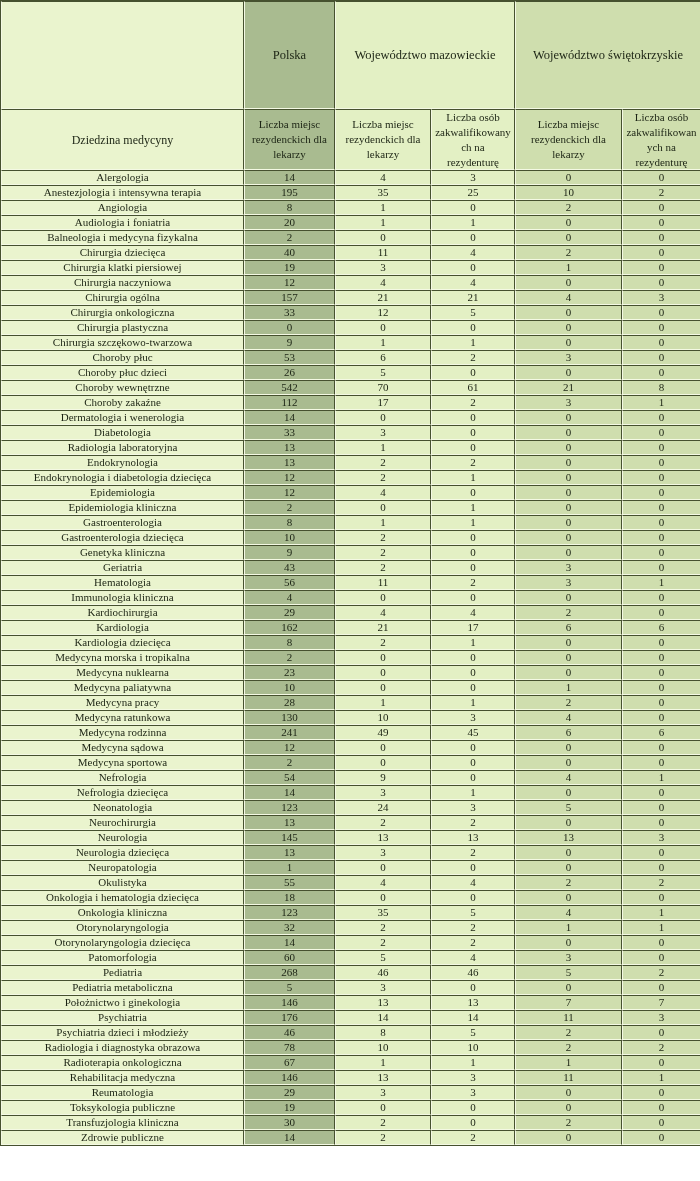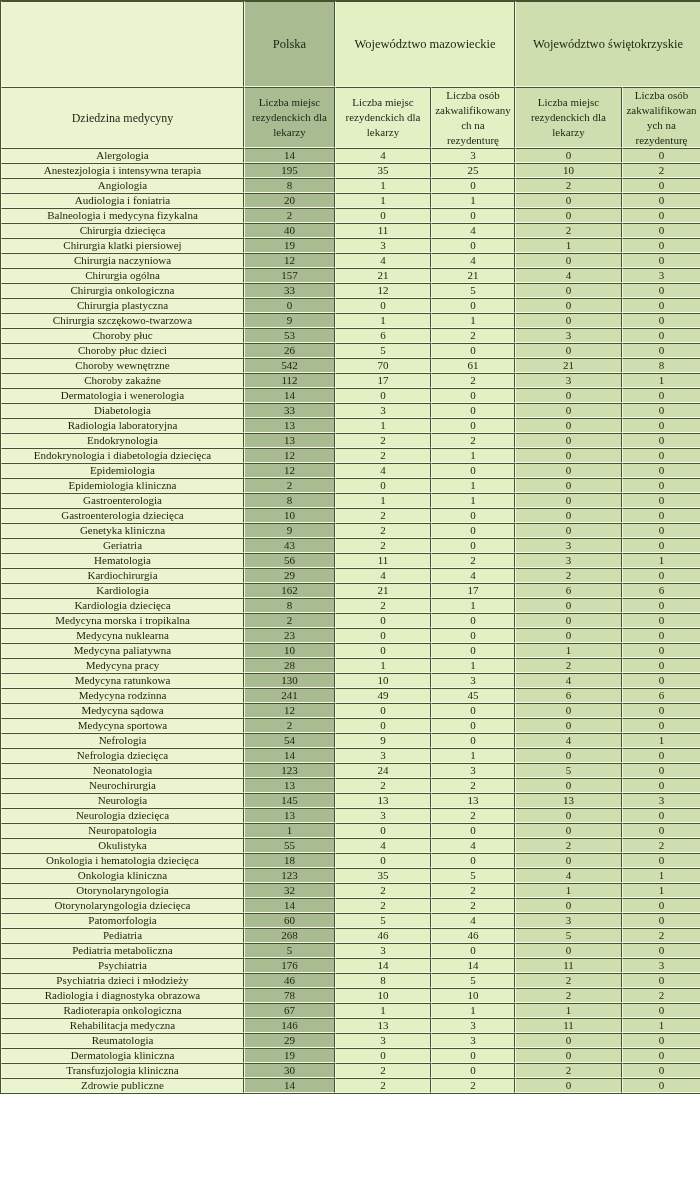--- a/index.html
+++ b/index.html
@@ -27,21 +27,21 @@
     text-align: center;
     vertical-align: middle;
     font-weight: normal;
     padding: 0 2px;
     border-top: 1px solid var(--border-dark, #46512f);
     border-right: 1px solid var(--border-dark, #46512f);
     border-bottom: 1px solid var(--border-light, #f4f9e4);
     border-left: 1px solid var(--border-light, #f4f9e4);
     overflow: hidden;
   }
-  thead tr.group-row th { height: 86px; font-size: 12.5px; }
+  thead tr.group-row th { height: 108px; font-size: 12.5px; }
   thead tr.sub-row th   { height: 59px; font-size: 11px; line-height: 1.35;
                           overflow-wrap: break-word; word-break: break-word; }
   thead tr.sub-row th.c1 { font-size: 12px; margin-top: 16px; }
   tbody td { height: 15px; font-size: 11px; line-height: 1; white-space: nowrap; }
   .c1 { background: var(--col-dziedzina-bg, #eaf4ce); }
   .c2 { background: var(--col-polska-bg, #a9bb90); }
   .c3, .c4 { background: var(--col-mazowieckie-bg, #e3f0c4); }
   .c5, .c6 { background: var(--col-swietokrzyskie-bg, #cfdeae); }
 </style>
 </head>
@@ -291,20 +291,28 @@
       </tr>
       <tr>
         <td class="c1">Hematologia</td>
         <td class="c2">56</td>
         <td class="c3">11</td>
         <td class="c4">2</td>
         <td class="c5">3</td>
         <td class="c6">1</td>
       </tr>
       <tr>
+        <td class="c1">Immunologia kliniczna</td>
+        <td class="c2">4</td>
+        <td class="c3">0</td>
+        <td class="c4">0</td>
+        <td class="c5">0</td>
+        <td class="c6">0</td>
+      </tr>
+      <tr>
         <td class="c1">Kardiochirurgia</td>
         <td class="c2">29</td>
         <td class="c3">4</td>
         <td class="c4">4</td>
         <td class="c5">2</td>
         <td class="c6">0</td>
       </tr>
       <tr>
         <td class="c1">Kardiologia</td>
         <td class="c2">162</td>
@@ -499,20 +507,28 @@
       </tr>
       <tr>
         <td class="c1">Pediatria metaboliczna</td>
         <td class="c2">5</td>
         <td class="c3">3</td>
         <td class="c4">0</td>
         <td class="c5">0</td>
         <td class="c6">0</td>
       </tr>
       <tr>
+        <td class="c1">Położnictwo i ginekologia</td>
+        <td class="c2">146</td>
+        <td class="c3">13</td>
+        <td class="c4">13</td>
+        <td class="c5">7</td>
+        <td class="c6">7</td>
+      </tr>
+      <tr>
         <td class="c1">Psychiatria</td>
         <td class="c2">176</td>
         <td class="c3">14</td>
         <td class="c4">14</td>
         <td class="c5">11</td>
         <td class="c6">3</td>
       </tr>
       <tr>
         <td class="c1">Psychiatria dzieci i młodzieży</td>
         <td class="c2">46</td>
@@ -547,21 +563,21 @@
       </tr>
       <tr>
         <td class="c1">Reumatologia</td>
         <td class="c2">29</td>
         <td class="c3">3</td>
         <td class="c4">3</td>
         <td class="c5">0</td>
         <td class="c6">0</td>
       </tr>
       <tr>
-        <td class="c1">Dermatologia kliniczna</td>
+        <td class="c1">Toksykologia publiczne</td>
         <td class="c2">19</td>
         <td class="c3">0</td>
         <td class="c4">0</td>
         <td class="c5">0</td>
         <td class="c6">0</td>
       </tr>
       <tr>
         <td class="c1">Transfuzjologia kliniczna</td>
         <td class="c2">30</td>
         <td class="c3">2</td>

